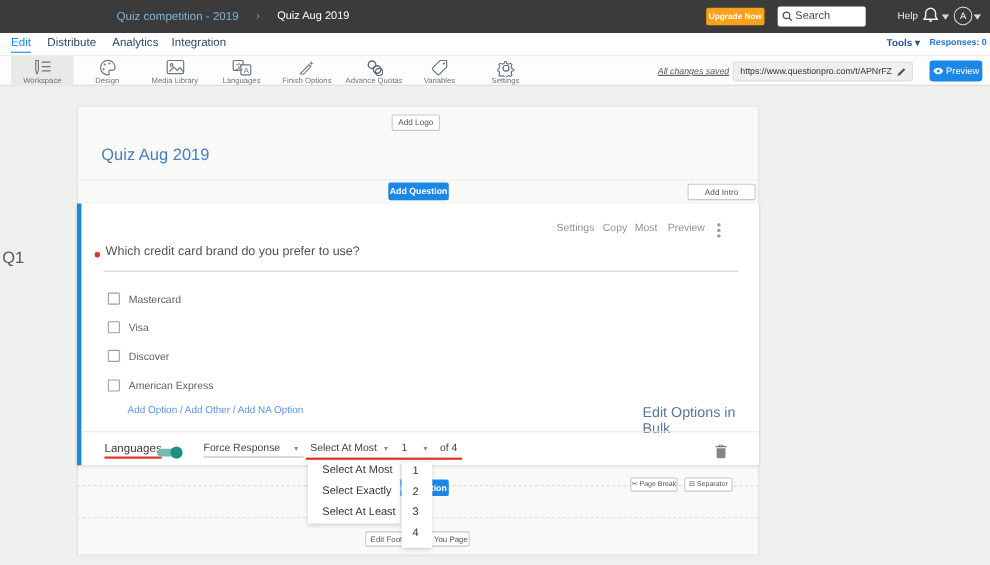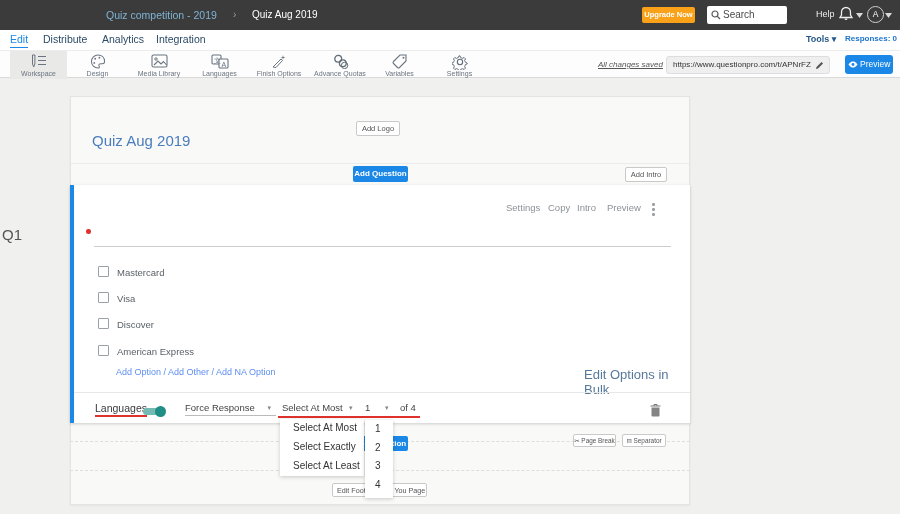--- a/index.html
+++ b/index.html
@@ -34,25 +34,25 @@
 .tool svg { margin-top:3px; }
 #wscell { background:#e9e9e8; }
 #allsaved { position:absolute; left:598px; top:9px; font-style:italic; font-size:8px; color:#555;text-decoration:underline; }
 #urlbox { position:absolute; left:666px; top:5px; width:164px; height:18px; background:#efefef; border:1px solid #ddd; border-radius:3px; font-size:8px; color:#333; line-height:16px; padding-left:6px; }
 #previewbtn { position:absolute; left:845px; top:4px; width:48px; height:19px; background:#1b87e6; border-radius:3px; color:#fff; font-size:8.5px; text-align:center; line-height:19px; }
 
 
 #q1 { position:absolute; left:2px; top:226px; font-size:15px; color:#555; }
 #outercard { position:absolute; left:70px; top:96px; width:620px; height:409px; background:#f9f9f8; border:1px solid #e4e4e4; box-shadow:0 1px 2px rgba(0,0,0,0.05); }
 .btn-sm { background:#fff; border:1px solid #c9c9c9; border-radius:2px; color:#555; font-size:7.5px; text-align:center; white-space:nowrap; overflow:hidden; }
-#addlogo { position:absolute; left:285px; top:24px; width:44px; height:15px; line-height:14px; }
+#addlogo { position:absolute; left:285px; top:7px; width:44px; height:15px; line-height:14px; }
 #title { position:absolute; left:21px; top:35px; font-size:15px; color:#4a7dbd; }
 #hdrline { position:absolute; left:0; top:66px; width:100%; border-bottom:1px solid #ececeb; }
 #addq1 { position:absolute; left:282px; top:69px; width:55px; height:16px; background:#1b87e6; border-radius:2px; color:#fff; font-size:8px; font-weight:bold; text-align:center; line-height:16px; }
-#addintro { position:absolute; left:554px; top:70px; width:42px; height:15px; line-height:14px; }
+#addintro { position:absolute; left:554px; top:70px; width:62px; height:15px; line-height:14px; }
 
 
 #qcard { position:absolute; left:70px; top:185px; width:620px; height:238px; background:#fff; border-left:4px solid #1b87e6; box-shadow:0 1px 3px rgba(0,0,0,0.18); }
 .qlink { position:absolute; top:17px; font-size:9.5px; color:#8d9297; }
 #dots { position:absolute; left:578px; top:18px; width:2.5px; }
 #dots div { width:2.5px; height:2.5px; border-radius:50%; background:#9aa0a6; margin-bottom:2.5px; }
 #qaster { position:absolute; left:12px; top:44px; width:4.5px; height:4.5px; background:#e0322c; border-radius:50%; }
 #qtext { position:absolute; left:22px; top:38px; font-size:11.4px; color:#4c5357; }
 #qunder { position:absolute; left:20px; top:61px; width:577px; border-bottom:1px solid #ccc; }
 .optrow { position:absolute; left:24px; height:13px; }
@@ -207,28 +207,29 @@
   <div class="btn-sm" id="addlogo">Add Logo</div>
   <div id="title">Quiz Aug 2019</div>
   <div id="hdrline"></div>
   <div id="addq1">Add Question</div>
   <div class="btn-sm" id="addintro">Add Intro</div>
 </div>
 
 <div id="qcard">
   <span class="qlink" style="left:432px">Settings</span>
   <span class="qlink" style="left:474px">Copy</span>
-  <span class="qlink" style="left:503px">Intro</span>
+  <span class="qlink" style="left:503px">Most</span>
   <span class="qlink" style="left:533px">Preview</span>
   <div id="dots">
       <div></div>
       <div></div>
       <div></div>
     </div>
   <div id="qaster"></div>
+  <span id="qtext">Which credit card brand do you prefer to use?</span>
   <div id="qunder"></div>
   <div class="optrow" style="top:81px">
       <div class="cbx"></div>
       <span class="optlbl">Mastercard</span>
     </div>
   <div class="optrow" style="top:107px">
       <div class="cbx"></div>
       <span class="optlbl">Visa</span>
     </div>
   <div class="optrow" style="top:133px">

